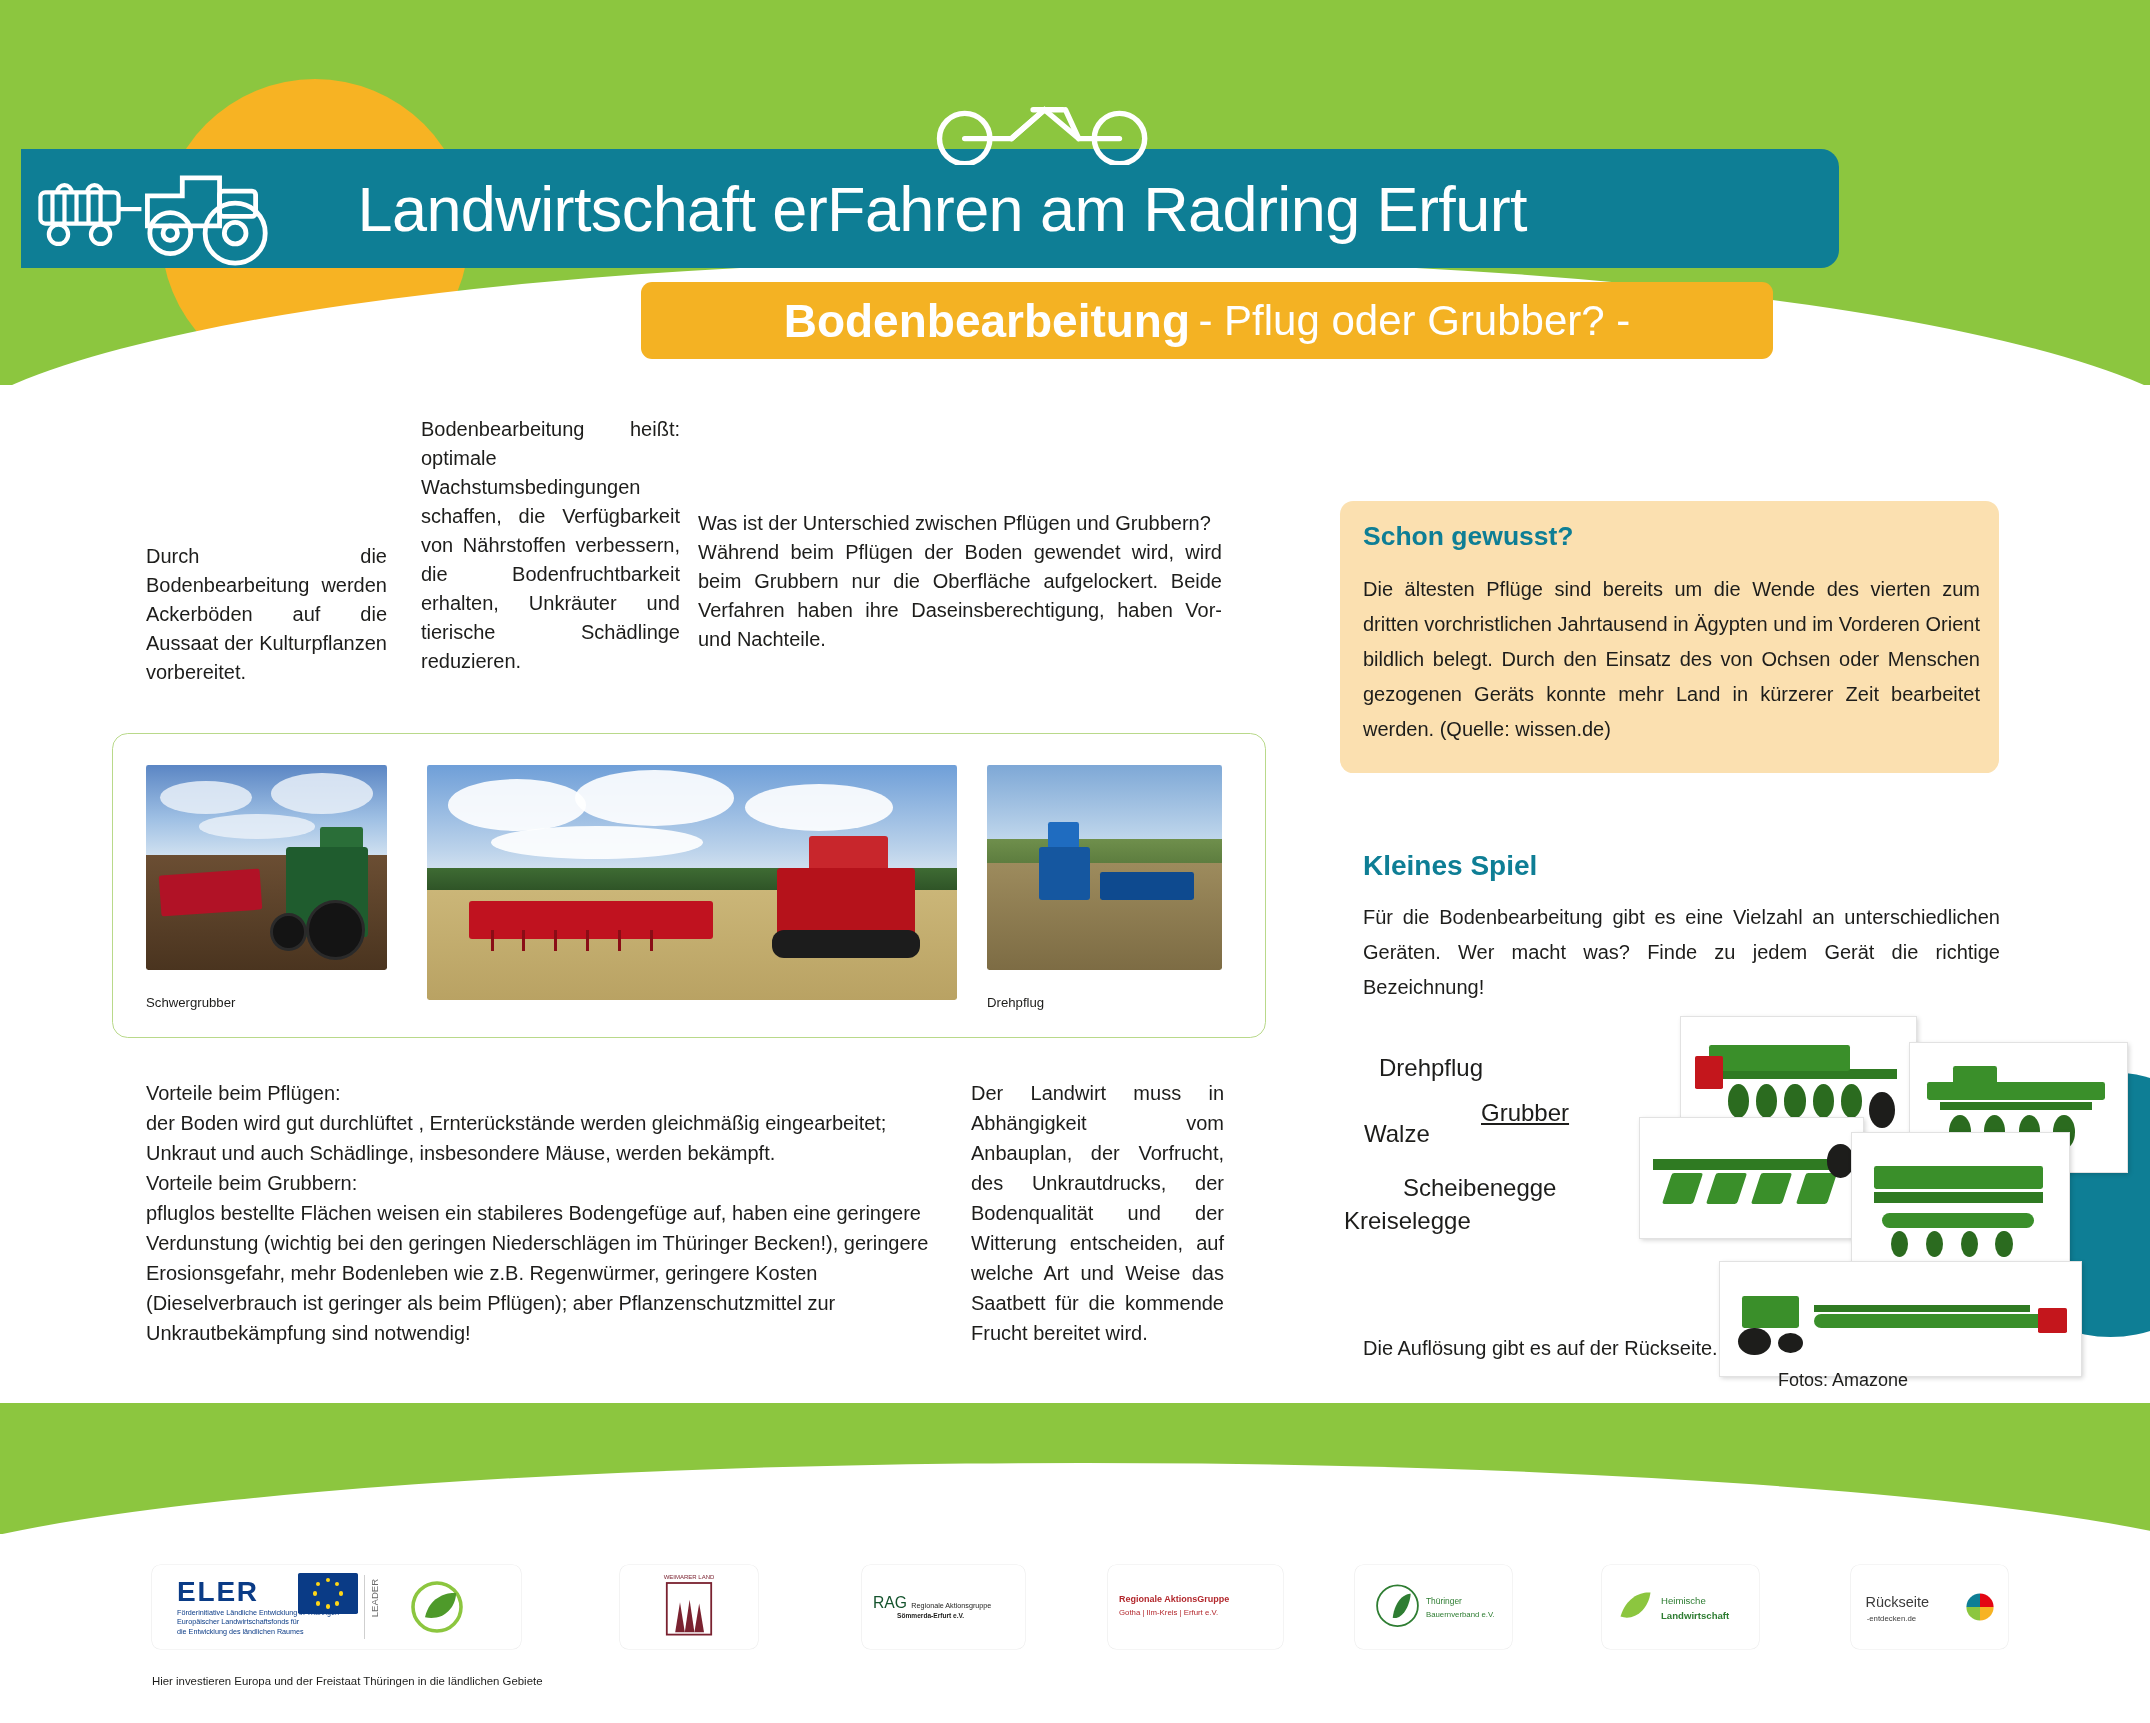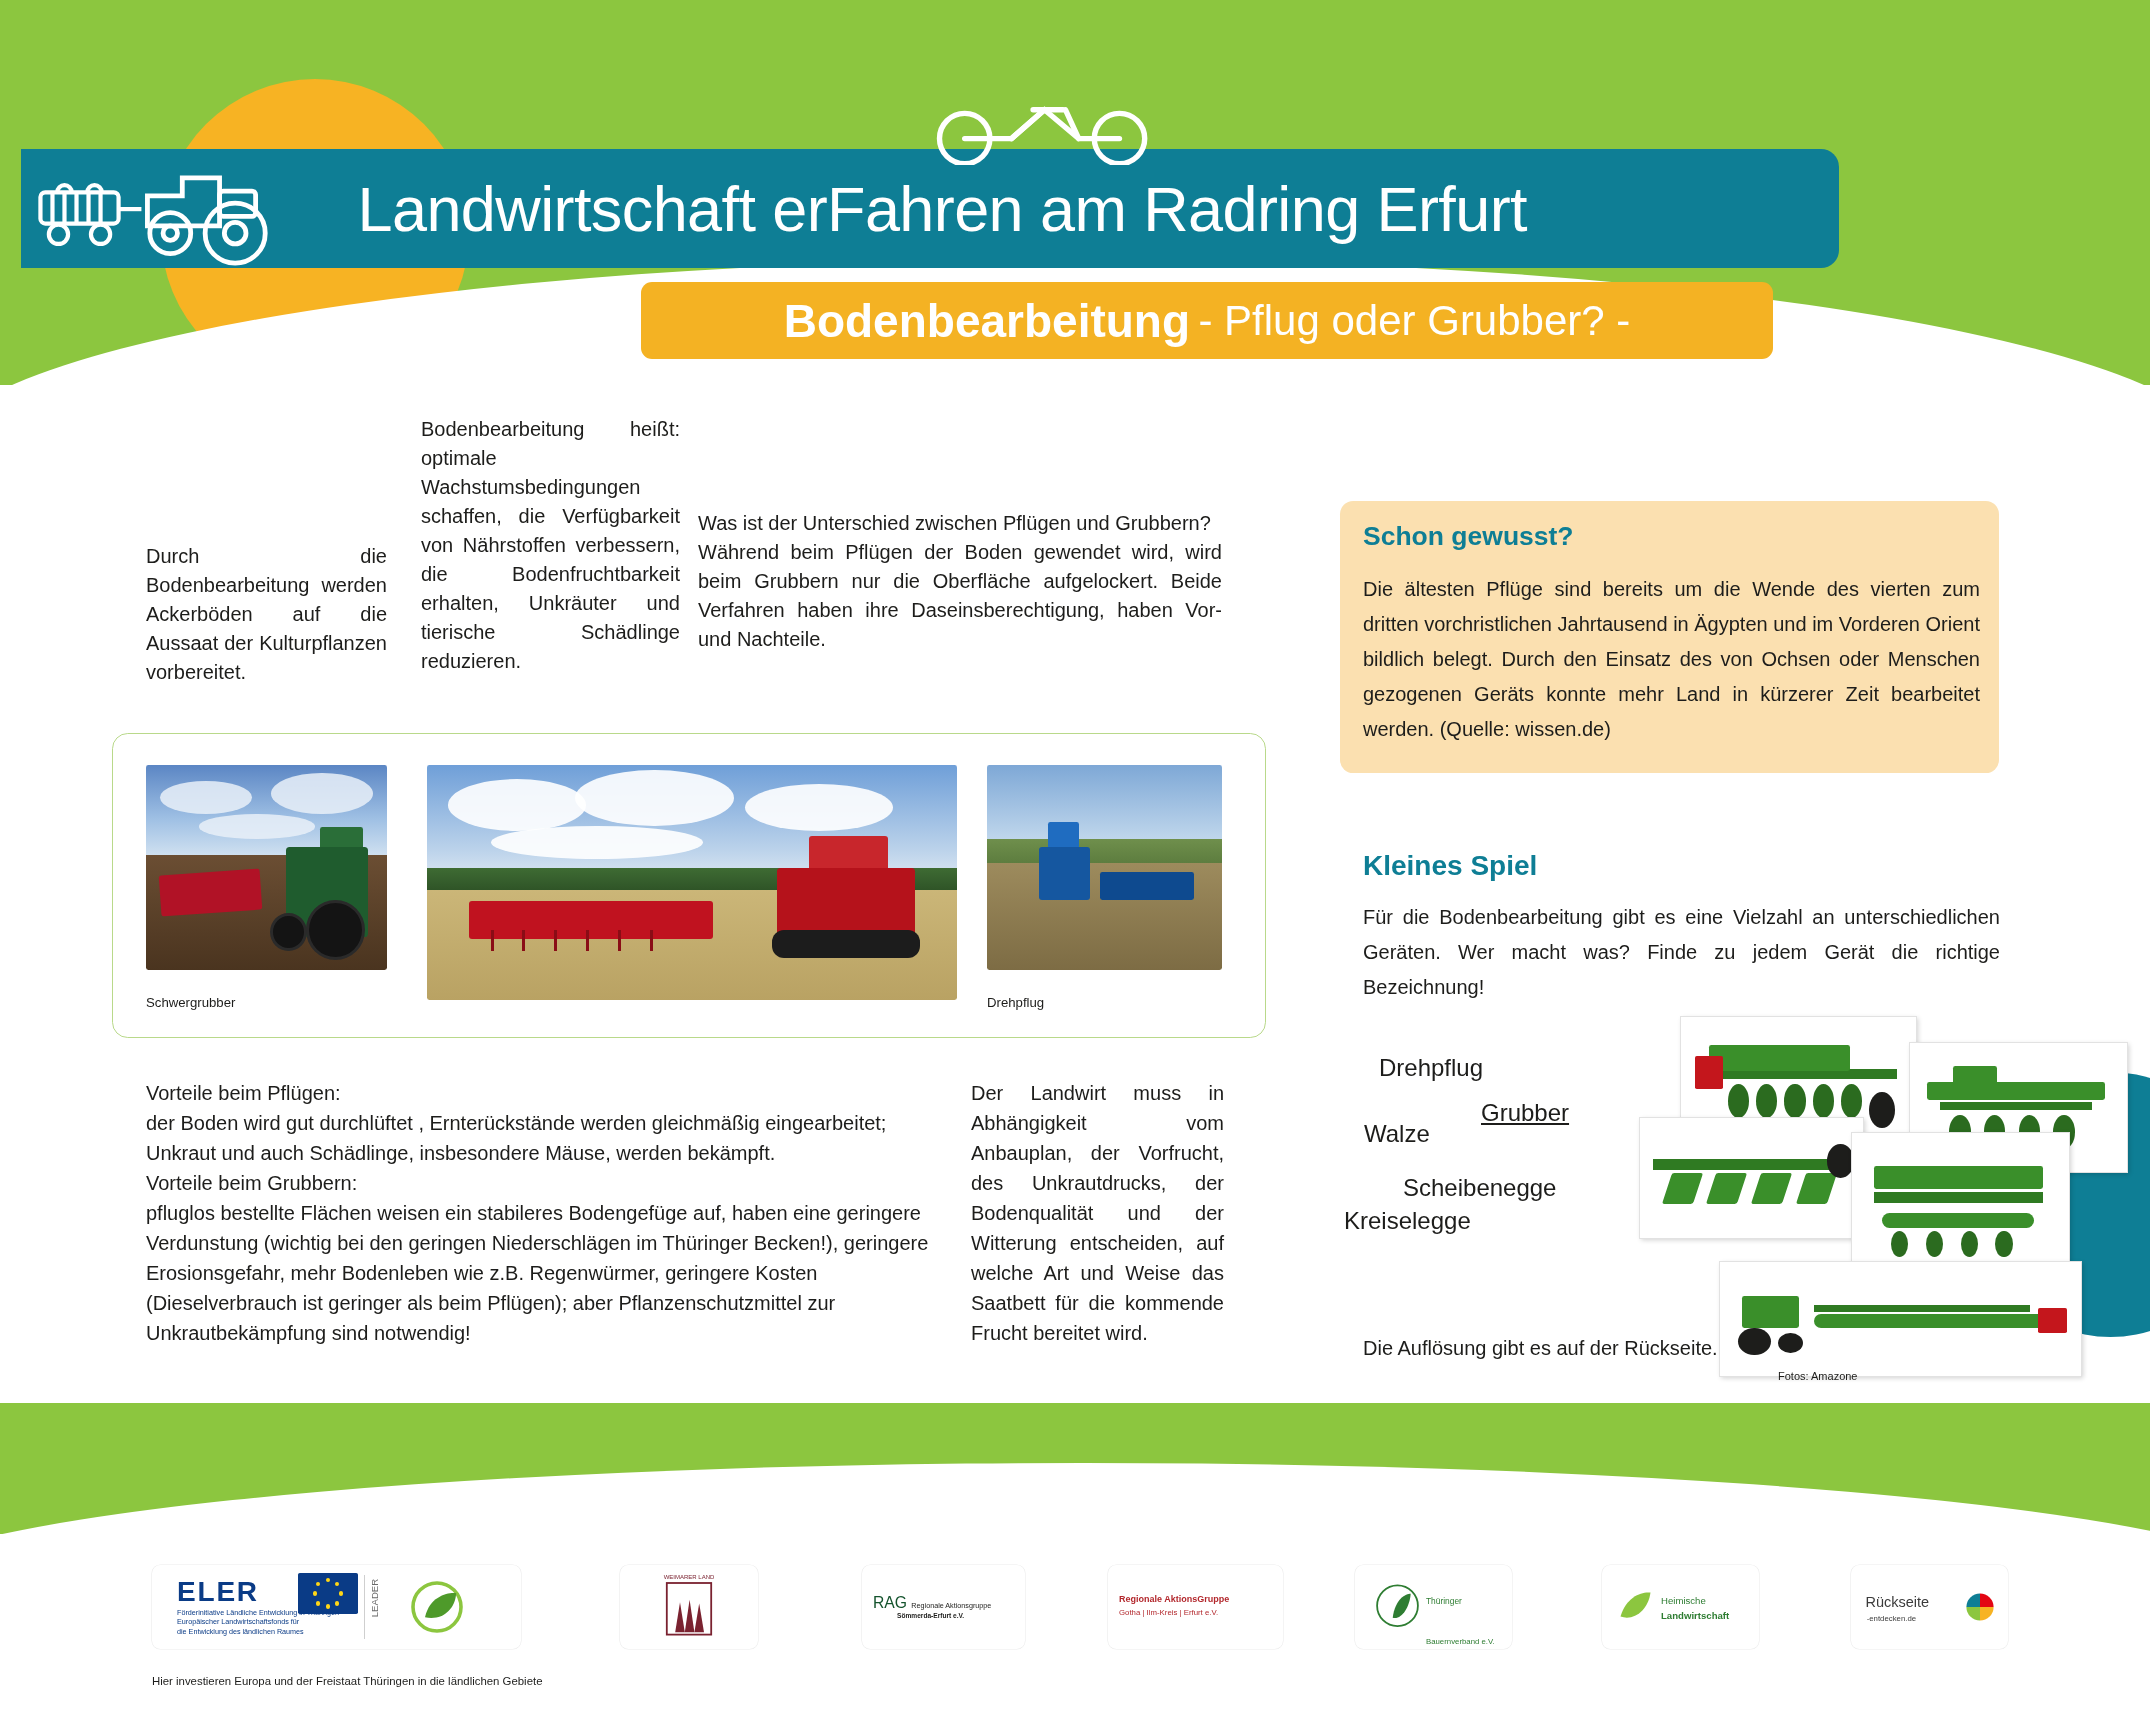--- a/index.html
+++ b/index.html
@@ -298,21 +298,21 @@
     position: absolute;
     left: 1363px;
     top: 1337px;
     font-size: 20px;
     color: #1d1d1b;
   }
   .photo-credit {
     position: absolute;
     left: 1778px;
     top: 1370px;
-    font-size: 11px;
+    font-size: 18px;
     color: #1d1d1b;
   }
 
   
   .imp-card {
     position: absolute;
     background: #ffffff;
     border: 1.2px solid #e2e2e2;
     box-shadow: 1.8px 2.4px 4.8px rgba(0,0,0,.18);
     overflow: hidden;
@@ -595,21 +595,21 @@
   <div style="position:absolute; left:11px; top:29px; font-size:9px; font-weight:bold; color:#b3282d;">Regionale AktionsGruppe</div>
   <div style="position:absolute; left:11px; top:43px; font-size:7.8px; color:#b3282d;">Gotha | Ilm-Kreis | Erfurt e.V.</div>
 </div>
 
 <div class="logo logo-tbv">
   <svg viewBox="0 0 260 140" width="157" height="84">
     <circle cx="70" cy="68" r="34" fill="none" stroke="#2e7d32" stroke-width="3"></circle>
     <path d="M62 88 C66 56, 84 48, 92 48 C90 72, 76 92, 62 88 Z" fill="#2e7d32"></path>
   </svg>
   <div style="position:absolute; left:71px; top:31px; font-size:8.4px; color:#2e7d32;">Thüringer</div>
-  <div style="position:absolute; left:71px; top:45px; font-size:7.8px; color:#2e7d32;margin-top:27px;">Bauernverband e.V.</div>
+  <div style="position:absolute; left:71px; top:45px; font-size:7.8px; color:#2e7d32;">Bauernverband e.V.</div>
 </div>
 
 <div class="logo logo-hl">
   <svg viewBox="0 0 260 140" width="157" height="84">
     <path d="M30 86 C40 52, 66 44, 80 46 C76 76, 52 94, 30 86 Z" fill="#8cc63f"></path>
   </svg>
   <div style="position:absolute; left:59px; top:30px; font-size:9.6px; font-weight:normal; color:#2e7d32;">Heimische</div>
   <div style="position:absolute; left:59px; top:45px; font-size:9.6px; font-weight:bold; color:#2e7d32;">Landwirtschaft</div>
 </div>
 

